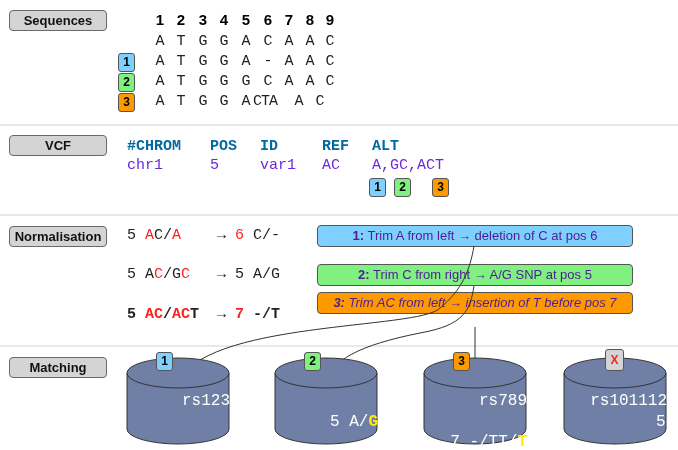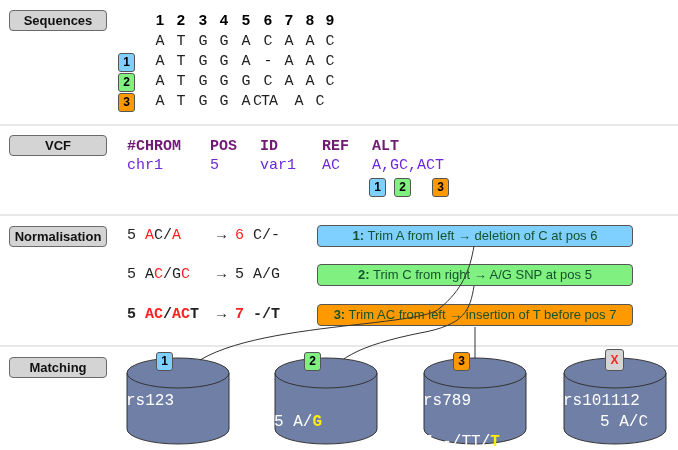--- a/index.html
+++ b/index.html
@@ -9,29 +9,29 @@
   .label-box { position: absolute; left: 9px; width: 96px; height: 19px;
     background: #d4d4d4; border: 1px solid #6a6a6a; border-radius: 4px;
     font-weight: bold; font-size: 13px; line-height: 19px; text-align: center; color: #111; }
   .mono { font-family: "Liberation Mono", "DejaVu Sans Mono", monospace; }
   .serifmono { font-family: "Liberation Mono", "DejaVu Sans Mono", monospace; }
   .cell { position: absolute; width: 22px; text-align: center; font-size: 15px; line-height: 20px; color: #222; }
   .cell.hdr { font-weight: bold; color: #000; font-family: "Liberation Sans", sans-serif; }
   .badge { position: absolute; width: 15px; height: 17px; border: 1px solid #555; border-radius: 3px;
     font-weight: bold; font-size: 12px; line-height: 17px; text-align: center; color: #000;
     font-family: "Liberation Sans", sans-serif; }
-  .vcf-h { position: absolute; font-weight: bold; font-size: 15px; line-height: 18px; color: #701a75; }
+  .vcf-h { position: absolute; font-weight: bold; font-size: 15px; line-height: 18px; color: #0369a1; }
   .vcf-v { position: absolute; font-size: 15px; line-height: 18px; color: #6d28d9; }
   .norm-row { position: absolute; left: 127px; font-size: 15px; line-height: 20px; color: #222; white-space: pre; }
   .red { color: #ff2020; }
   .norm-box { position: absolute; left: 317px; width: 314px; height: 20px; border: 1px solid #555;
-    border-radius: 4px; font-size: 13px; line-height: 20px; text-align: center; color: #14532d; }
+    border-radius: 4px; font-size: 13px; line-height: 20px; text-align: center; color: #4c1d95; }
   .norm-box b { font-weight: bold; }
   .cyl { position: absolute; width: 104px; height: 92px; }
-  .cyl-text { position: absolute; width: 104px; text-align: left; color: #ffffff; font-size: 16px; line-height: 21px; }
+  .cyl-text { position: absolute; width: 104px; text-align: right; color: #ffffff; font-size: 16px; line-height: 21px; }
   .hl { color: #ffee00; font-weight: bold; }
   svg.overlay { position: absolute; left: 0; top: 0; pointer-events: none; }
 </style>
 </head>
 <body>
 
 <div class="sep" style="top:124px"></div>
 <div class="sep" style="top:214px"></div>
 <div class="sep" style="top:345px"></div>
 
@@ -105,21 +105,21 @@
   <div class="badge" style="left:394px;top:178px;background:#80f080">2</div>
   <div class="badge" style="left:432px;top:178px;background:#ff9900">3</div>
 </div>
 
 <div id="norm">
     <div class="norm-row mono" style="top: 226px;"><span>5</span> <span style="display: inline-block; width: 63px;"><span class="red">A</span><span>C</span>/<span class="red">A</span></span> <span>→</span> <span class="red">6</span> <span>C/-</span></div>
     <div class="norm-box" style="top: 225px; background: rgb(128, 208, 255);"><b>1:</b><span style="white-space: pre;"> Trim A from left → deletion of C at pos 6</span></div>
     <div class="norm-row mono" style="top: 265px;"><span>5</span> <span style="display: inline-block; width: 63px;"><span>A</span><span class="red">C</span>/<span>G</span><span class="red">C</span></span> <span>→</span> <span>5</span> <span>A/G</span></div>
     <div class="norm-box" style="top: 264px; background: rgb(128, 240, 128);"><b>2:</b><span style="white-space: pre;"> Trim C from right → A/G SNP at pos 5</span></div>
     <div class="norm-row mono" style="top: 305px; font-weight: bold;"><span>5</span> <span style="display: inline-block; width: 63px;"><span class="red">AC</span>/<span class="red">AC</span><span>T</span></span> <span>→</span> <span class="red">7</span> <span>-/T</span></div>
-    <div class="norm-box" style="top: 304px; background: rgb(255, 153, 0);"><b>3:</b><span style="white-space: pre;"> Trim AC from left → insertion of T before pos 7</span></div>
+    <div class="norm-box" style="top: 292px; background: rgb(255, 153, 0); font-style: italic;"><b>3:</b><span style="white-space: pre;"> Trim AC from left → insertion of T before pos 7</span></div>
   </div>
 
 <svg class="overlay" width="678" height="450">
   <defs>
     <marker id="ah" markerWidth="6" markerHeight="6" refX="5" refY="3" orient="auto">
       <path d="M0,0 L6,3 L0,6 z" fill="#222"></path>
     </marker>
   </defs>
   <path d="M474,246 C470,270 462,290 440,308 C420,330 200,320 177,385" fill="none" stroke="#333" stroke-width="1" marker-end="url(#ah)"></path>
   <path d="M474,286 C470,310 465,325 420,333 C360,345 330,360 325,385" fill="none" stroke="#333" stroke-width="1" marker-end="url(#ah)"></path>

